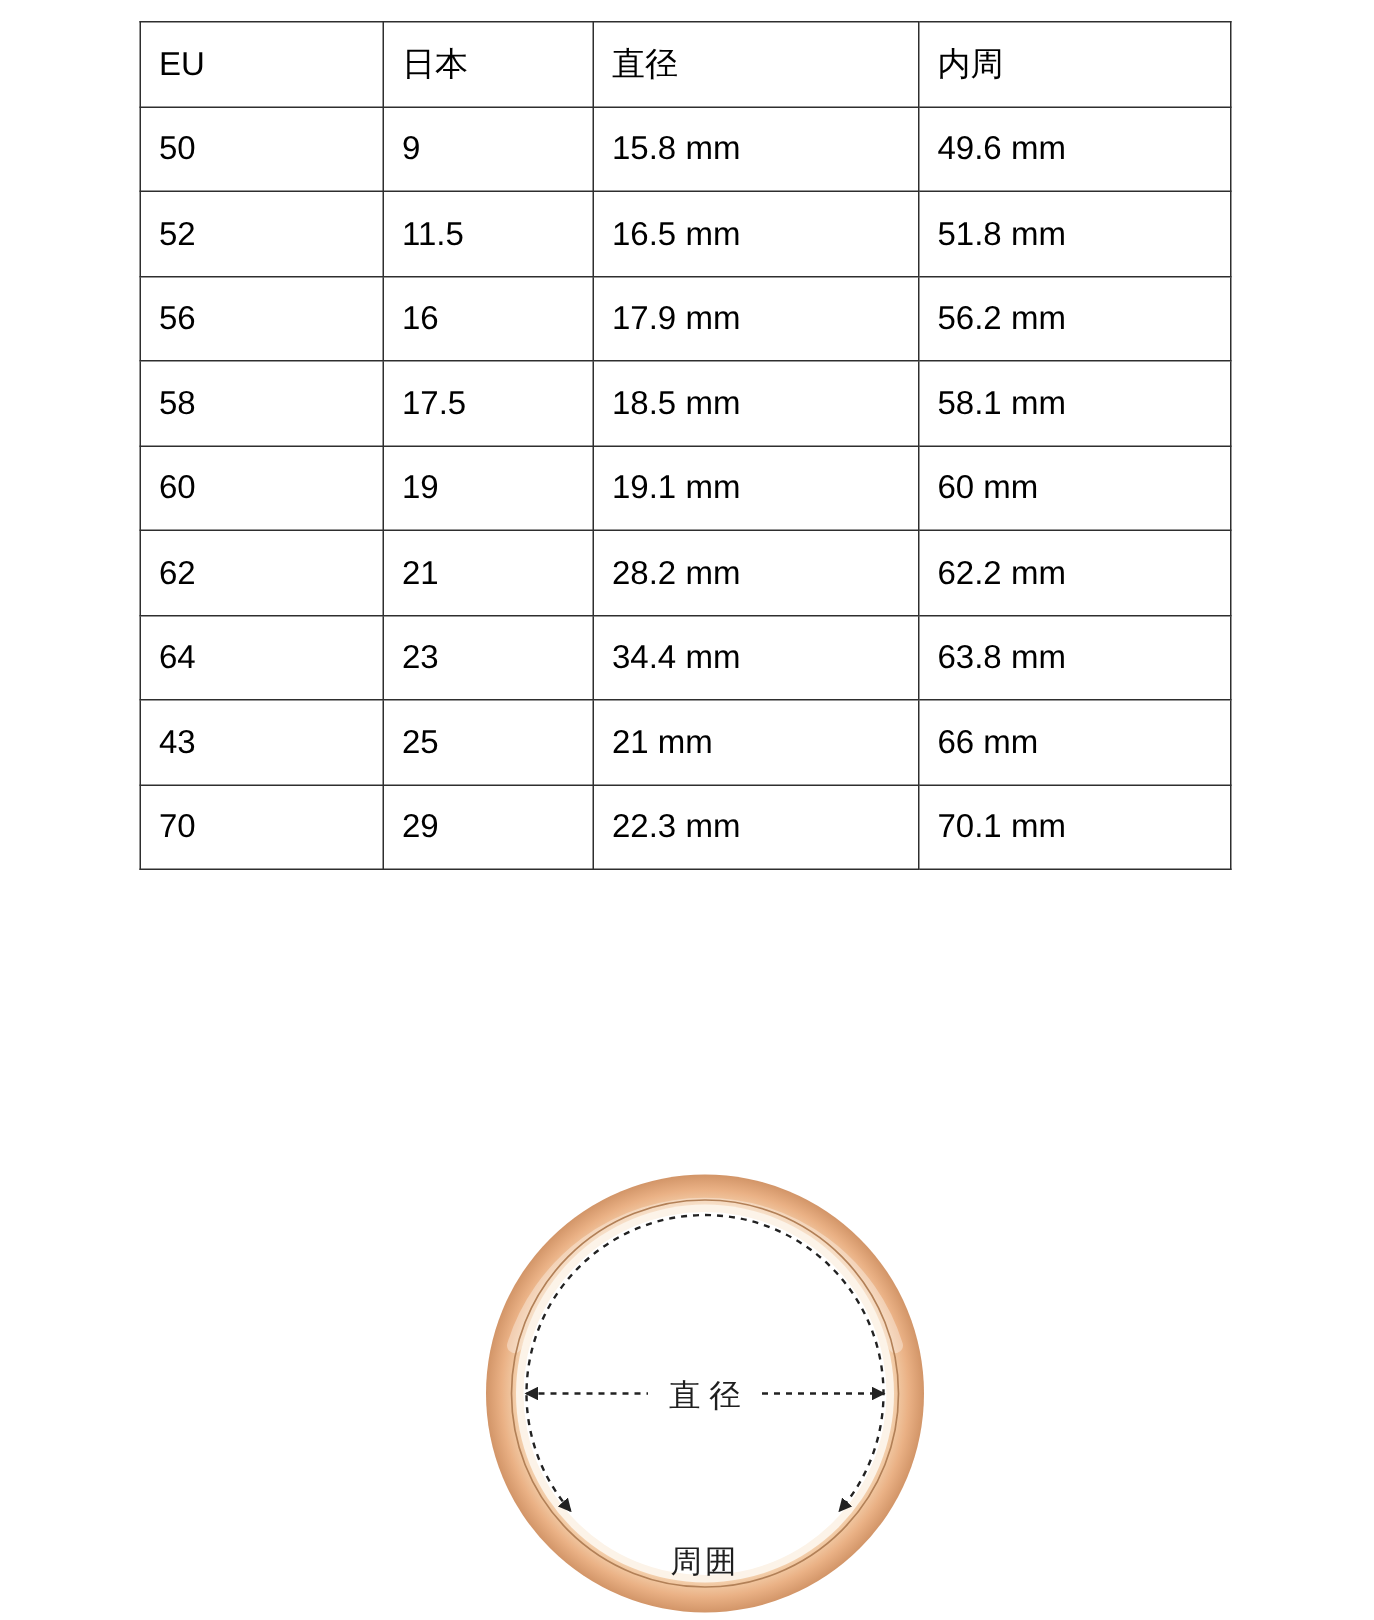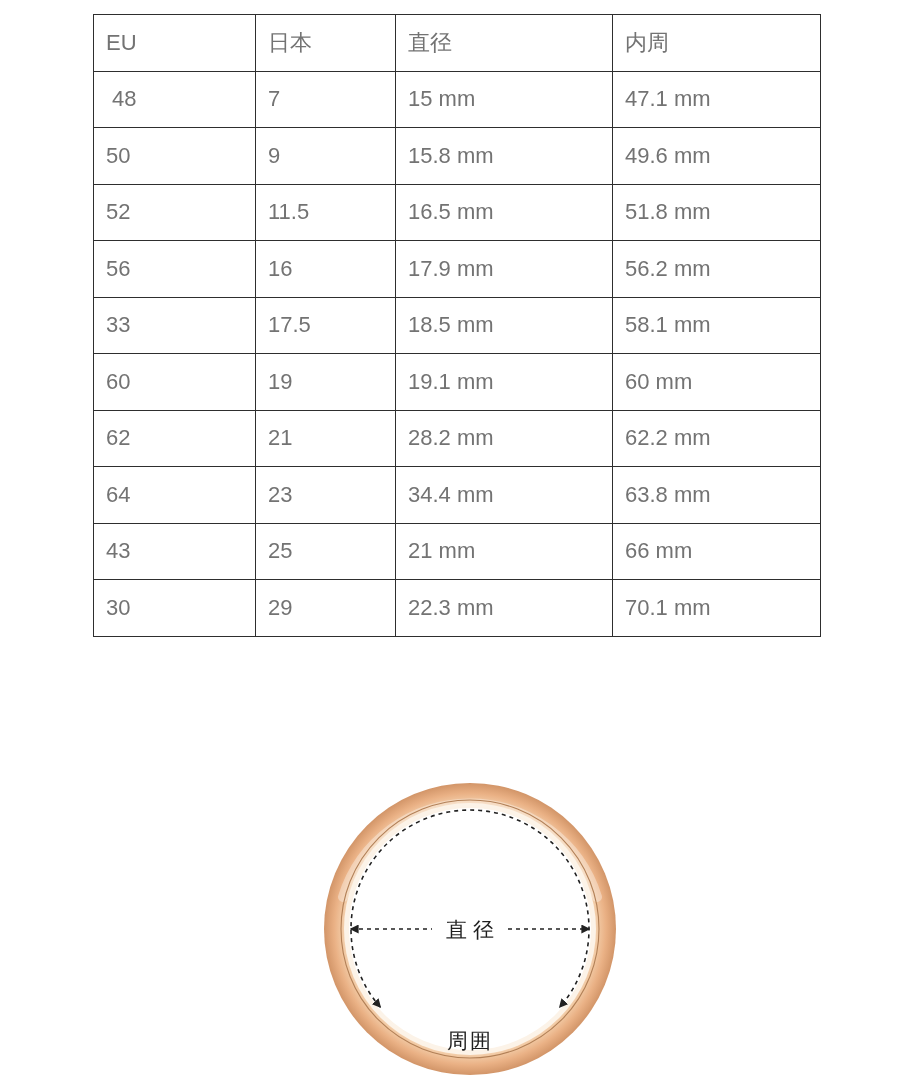--- a/index.html
+++ b/index.html
@@ -20,21 +20,21 @@
     left: 93px;
     top: 14px;
     width: 727px;
     border-collapse: collapse;
     table-layout: fixed;
   }
   .size-table th, .size-table td {
     border: 1.4px solid #2e2e2e;
     font-size: 22px;
     font-weight: 400;
-    color: #737373;
+    color: #000000;
     text-align: left;
     vertical-align: middle;
     padding: 0 0 0 12px;
     height: 55.5px;
     white-space: pre;
     overflow: hidden;
   }
   .ring-diagram {
     position: absolute;
     left: 323px;
@@ -65,45 +65,39 @@
     <thead>
       <tr id="header-row">
           <th>EU</th>
           <th>日本</th>
           <th>直径</th>
           <th>内周</th>
         </tr>
     </thead>
     <tbody id="table-body">
         <tr>
-          <td> 48</td>
-          <td>7</td>
-          <td>15 mm</td>
-          <td>47.1 mm</td>
-        </tr>
-        <tr>
           <td>50</td>
           <td>9</td>
           <td>15.8 mm</td>
           <td>49.6 mm</td>
         </tr>
         <tr>
           <td>52</td>
           <td>11.5</td>
           <td>16.5 mm</td>
           <td>51.8 mm</td>
         </tr>
         <tr>
           <td>56</td>
           <td>16</td>
           <td>17.9 mm</td>
           <td>56.2 mm</td>
         </tr>
         <tr>
-          <td>33</td>
+          <td>58</td>
           <td>17.5</td>
           <td>18.5 mm</td>
           <td>58.1 mm</td>
         </tr>
         <tr>
           <td>60</td>
           <td>19</td>
           <td>19.1 mm</td>
           <td>60 mm</td>
         </tr>
@@ -119,21 +113,21 @@
           <td>34.4 mm</td>
           <td>63.8 mm</td>
         </tr>
         <tr>
           <td>43</td>
           <td>25</td>
           <td>21 mm</td>
           <td>66 mm</td>
         </tr>
         <tr>
-          <td>30</td>
+          <td>70</td>
           <td>29</td>
           <td>22.3 mm</td>
           <td>70.1 mm</td>
         </tr>
       </tbody>
   </table>
 
   <svg class="ring-diagram" viewBox="0 0 294 294" xmlns="http://www.w3.org/2000/svg">
     <defs>
       <radialGradient id="bandGrad" cx="50%" cy="50%" r="50%">

